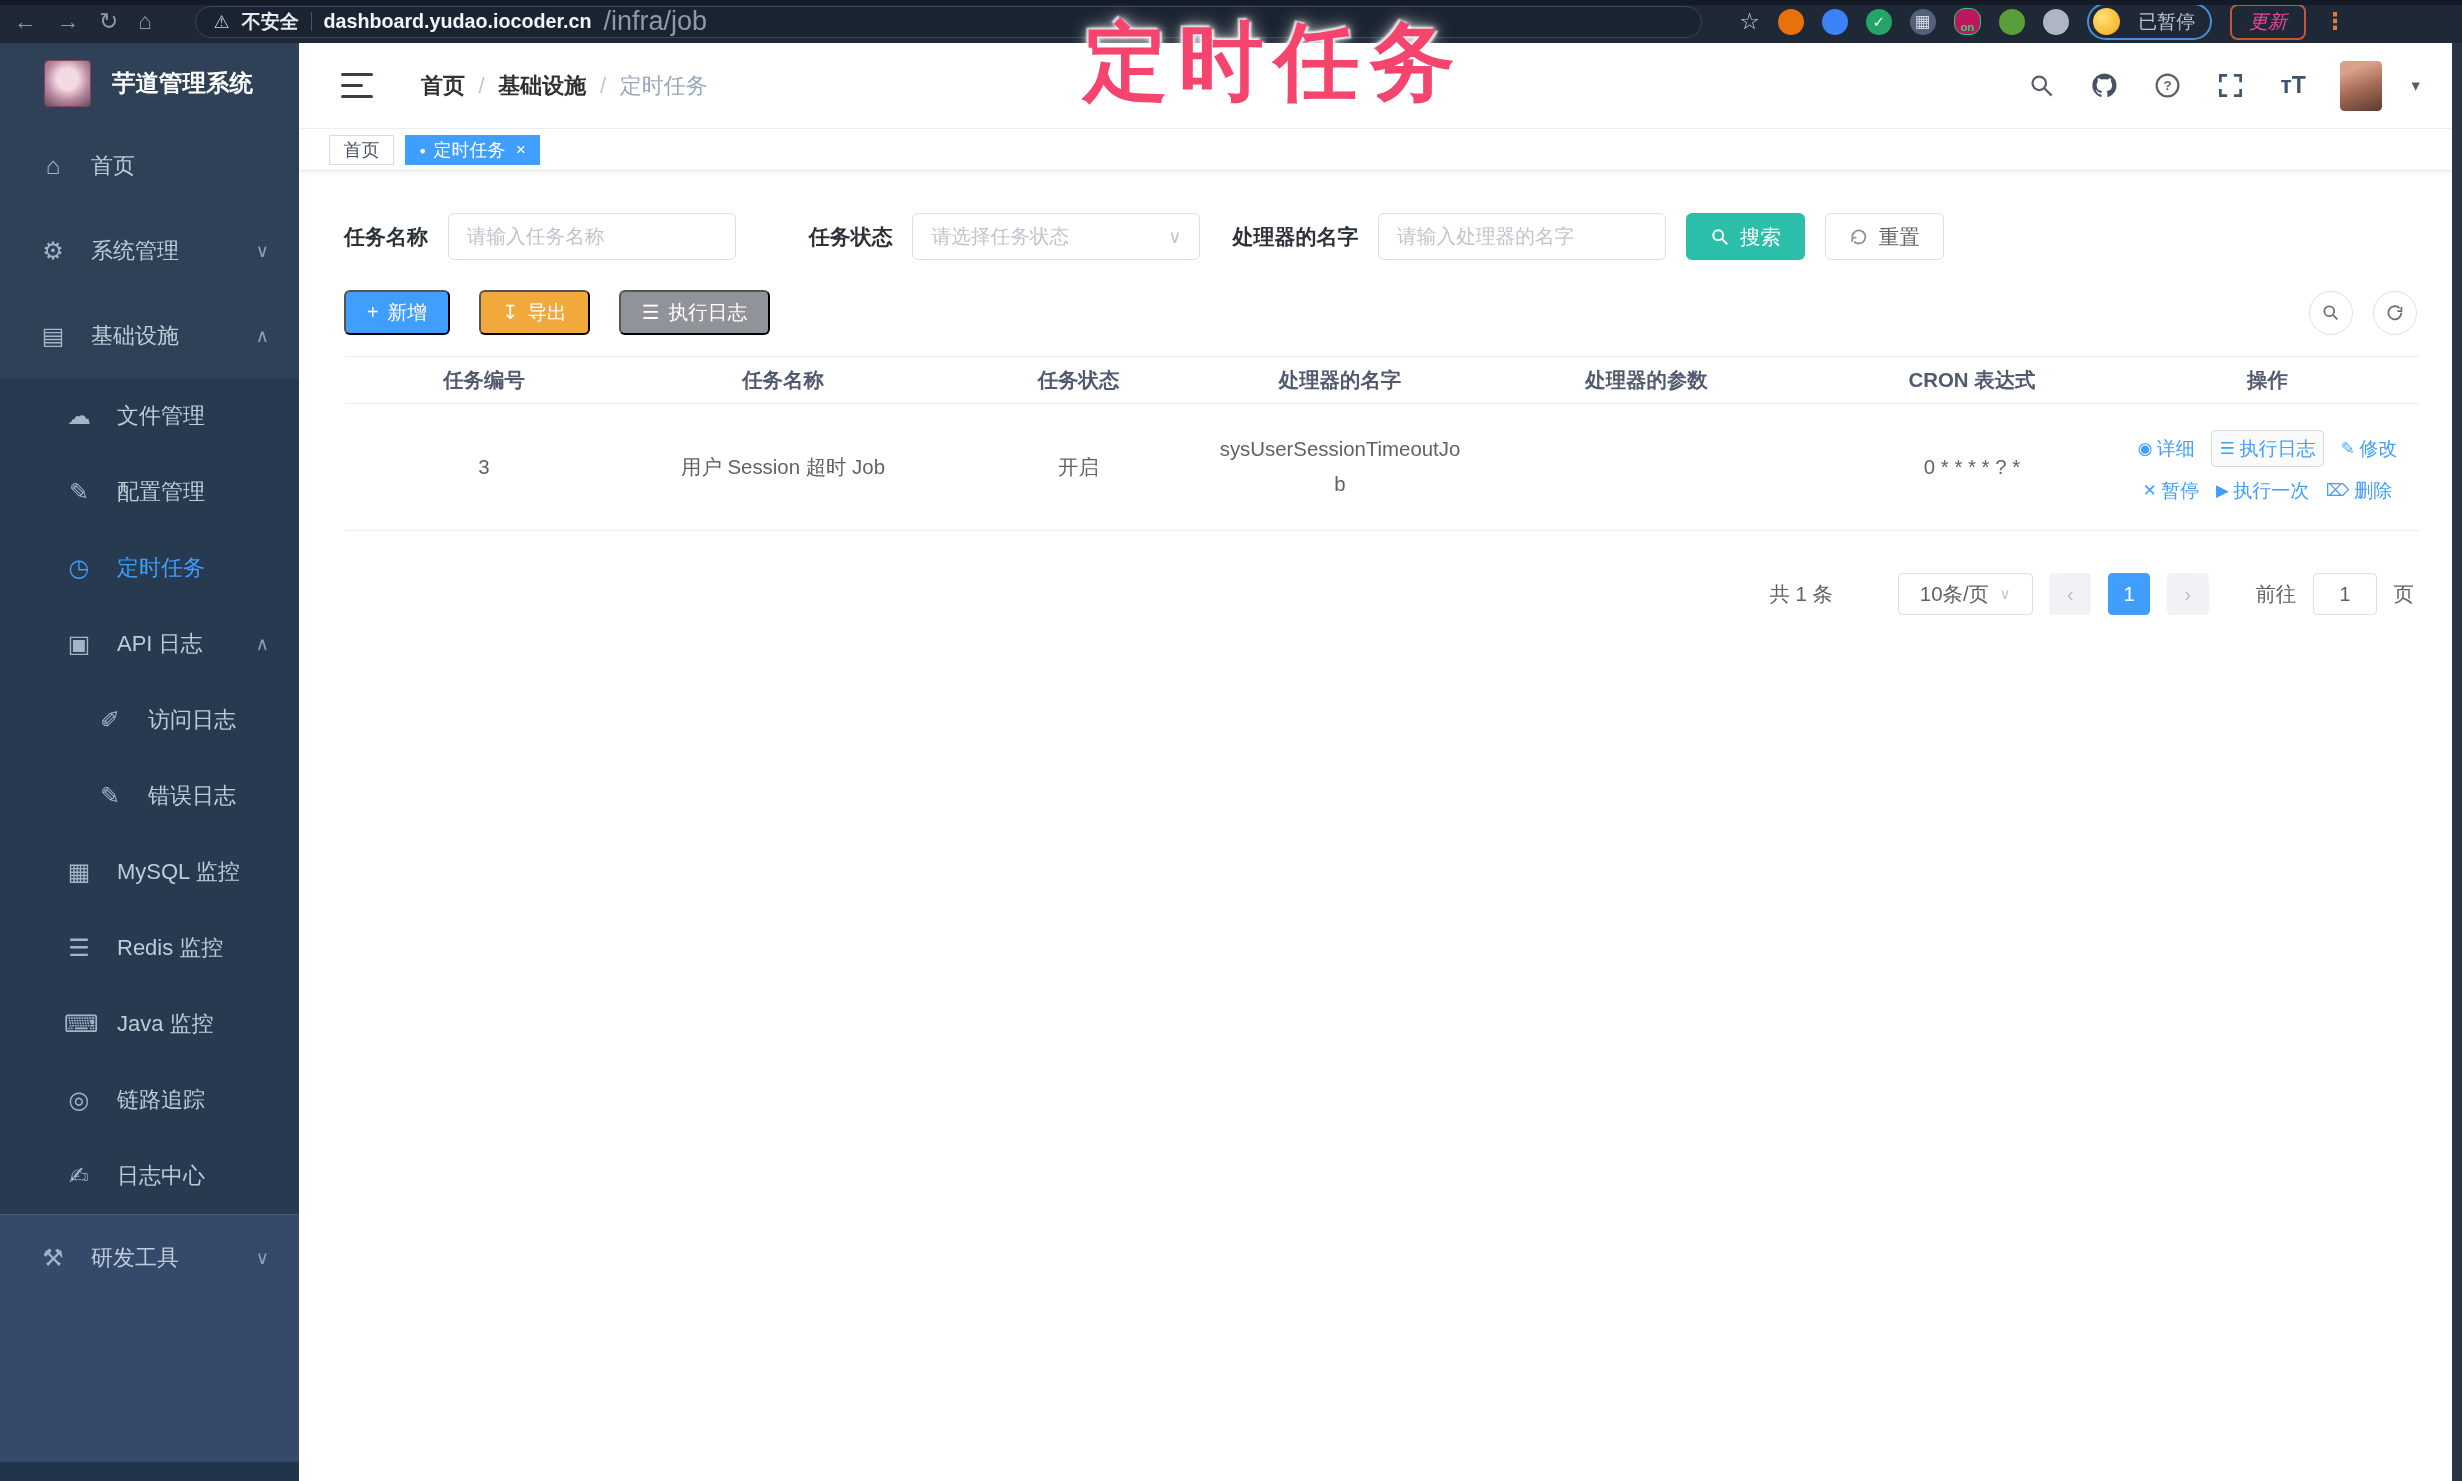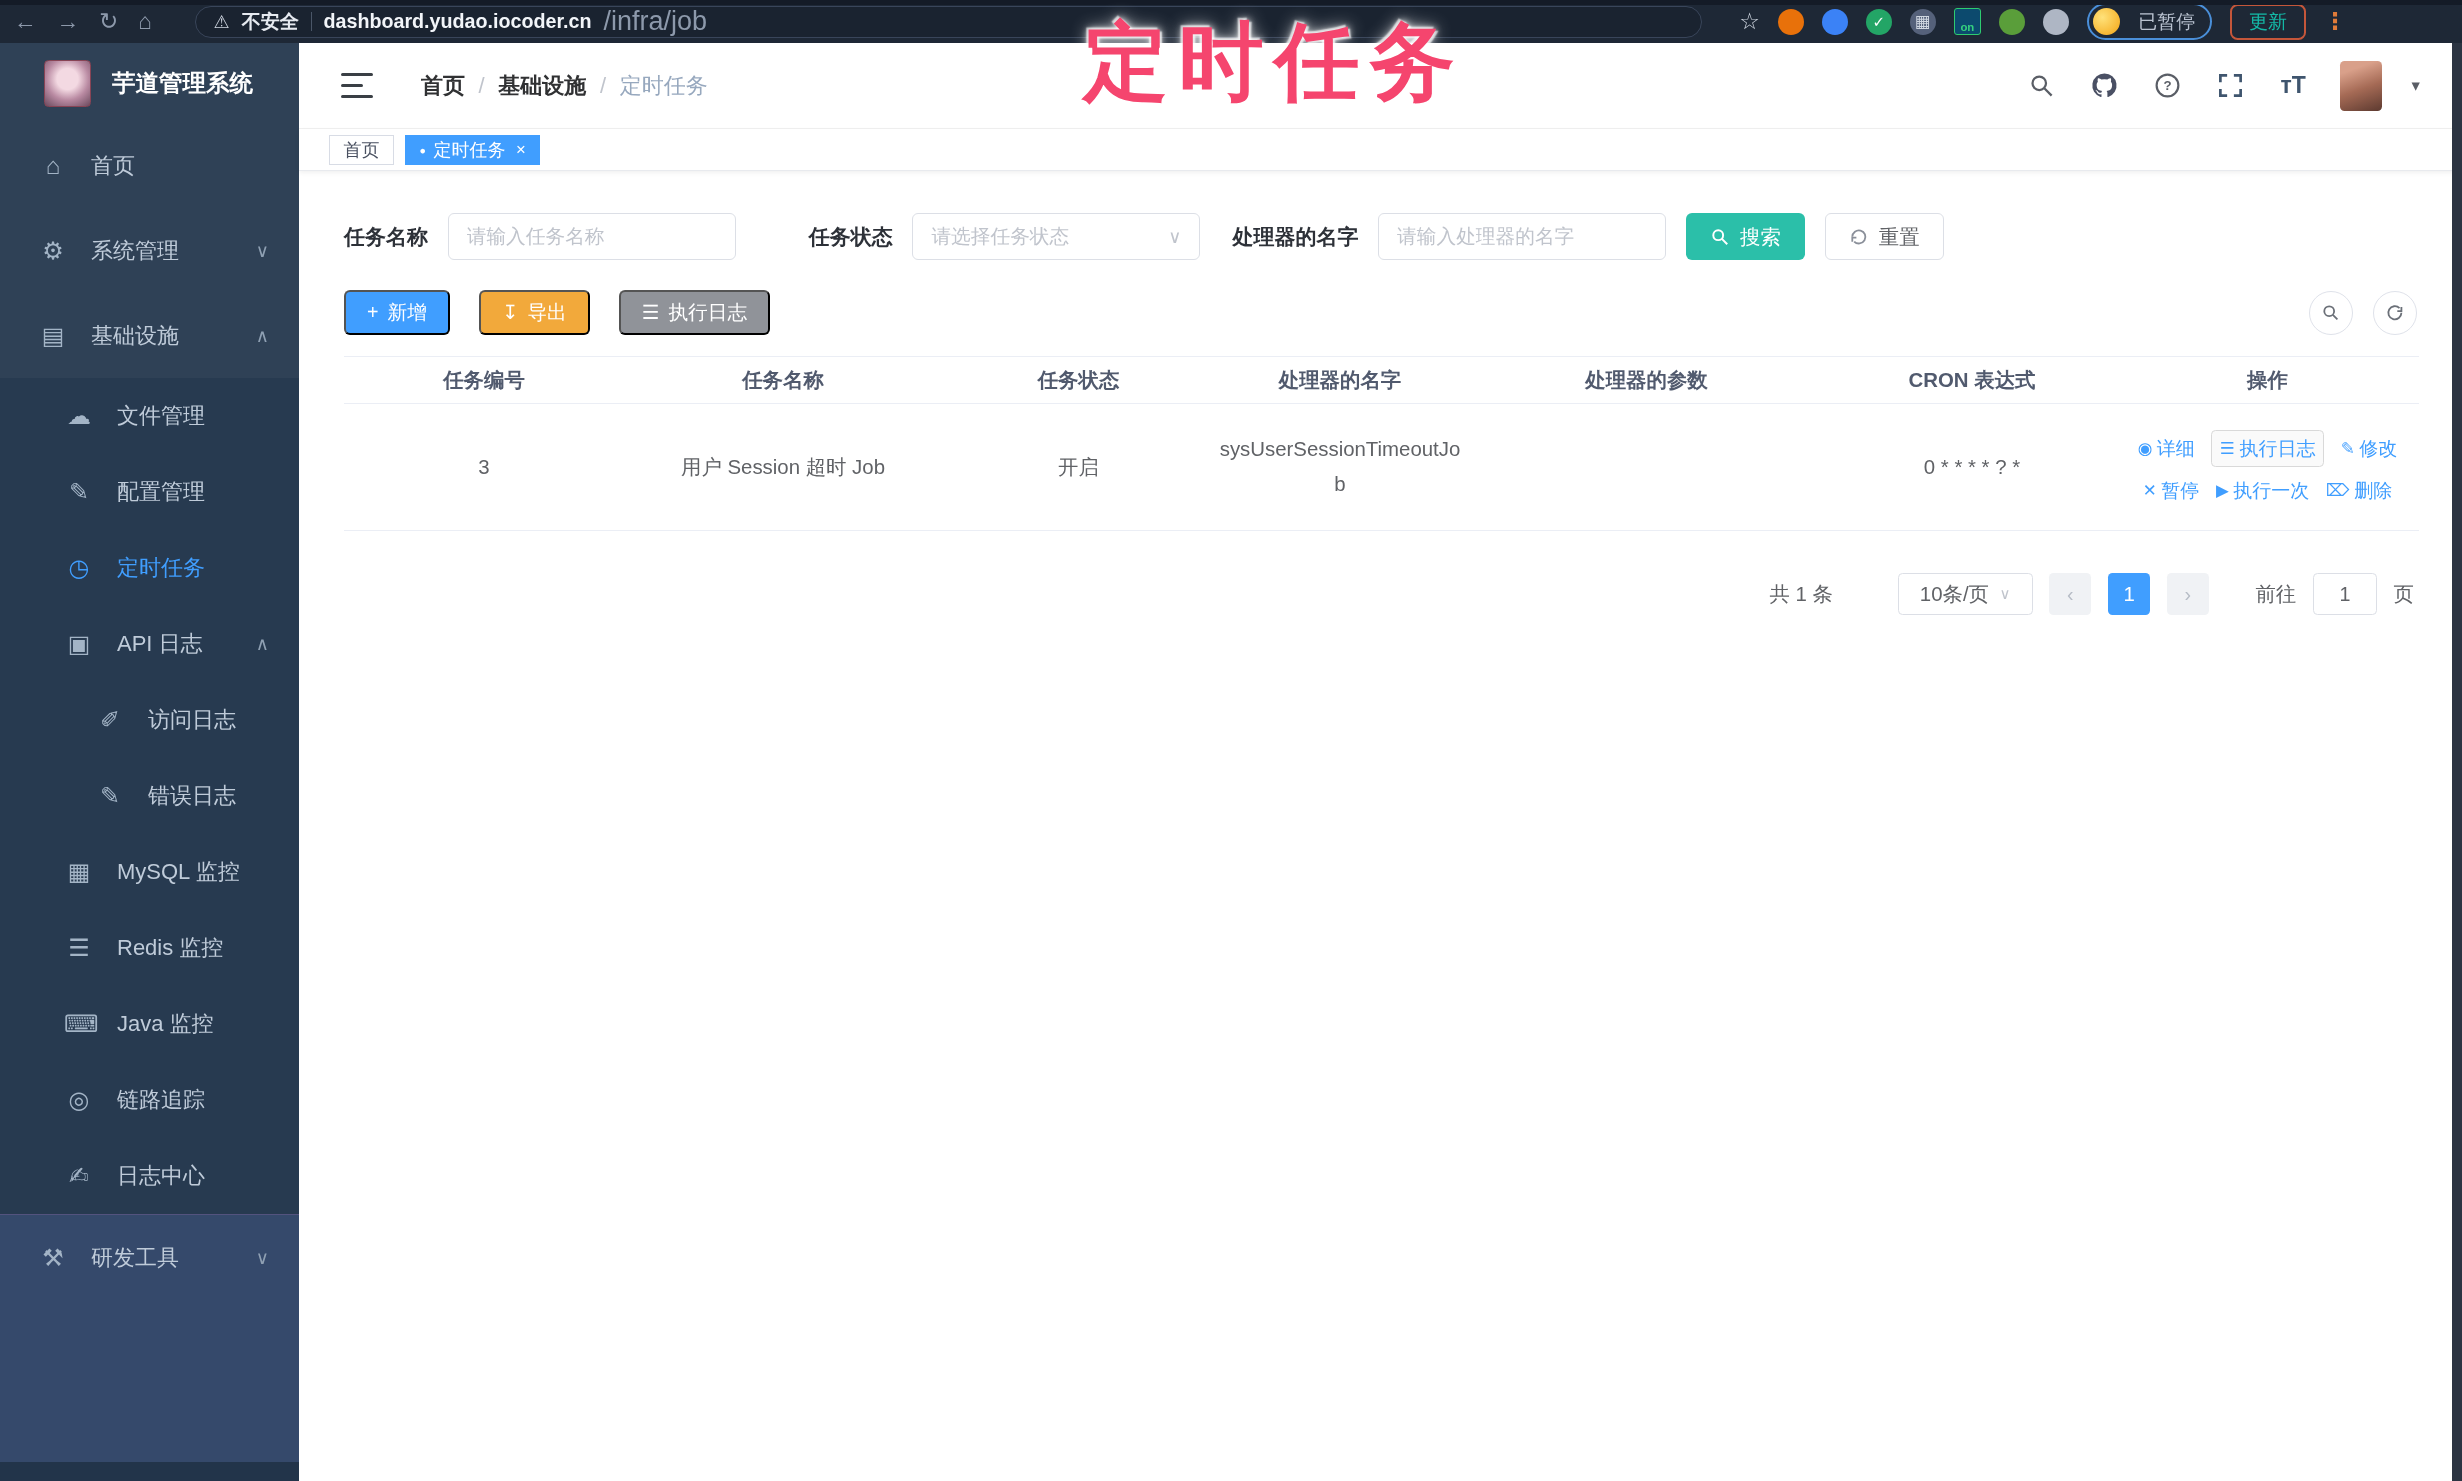--- a/index.html
+++ b/index.html
@@ -19,31 +19,31 @@
   .omnibox .divider { width:0.8px; height:19.7px; background:#4a5668; }
   .omnibox .domain { color:#f2f5f9; font-size:19.7px; font-weight:bold; }
   .omnibox .path { color:#8d99ab; font-size:27px; }
   .ext-row { display:flex; align-items:center; gap:18px; margin-left:18px; }
   .ext-dot { width:26px; height:26px; border-radius:50%; display:flex; align-items:center; justify-content:center;
     font-size:15px; color:#fff; }
   .ext-orange { background:#e8710a; }
   .ext-blue   { background:#3b82f6; }
   .ext-green  { background:#23a566; }
   .ext-grid   { background:#55617a; color:#cfd6e0; font-size:16.7px; }
-  .ext-on     { width:27px; height:27px; border-radius:3px; background:#0c4a6e; color:#35d07f;
+  .ext-on     { width:27px; height:27px; border-radius:11px; background:#be185d; color:#35d07f;
     font-size:11.4px; font-weight:bold; display:flex; align-items:flex-end; justify-content:center; padding-bottom:1.5px;
     border:1.5px solid #2ecc71; }
   .ext-plant  { background:#5a9e3a; }
   .ext-puzzle { background:#aeb6c4; }
   .star { color:#cfd6e0; font-size:23px; }
   .paused-pill { display:flex; align-items:center; gap:18px; border:2.3px solid #4a8fd9; border-radius:19.7px;
     padding:3px 15px 3px 4.5px; color:#b9c2d0; font-size:19px; }
   .emoji-face { width:27px; height:27px; border-radius:50%;
     background:radial-gradient(circle at 35% 35%, #ffe27a, #f7b733 70%, #e09b1a); position:relative; }
-  .update-pill { border:2.3px solid #c4563a; border-radius:7.6px; padding:3px 16.7px; color:#14b8a6; font-size:19px; }
+  .update-pill { border:2.3px solid #c4563a; border-radius:7.6px; padding:3px 16.7px; color:#ec4899; font-size:19px;font-style:italic; }
   .kebab { color:#e07b39; font-size:23px; font-weight:bold; }
 
   
   .sidebar { position:absolute; top:43px; left:0; width:299px; height:1439px; background:#2f4156; color:#bfcbd9; }
   .logo-row { height:80px; display:flex; align-items:center; padding-left:44px; gap:21px; }
   .logo-img { width:47px; height:47px; border-radius:4.5px;
     background:radial-gradient(circle at 50% 40%, #f3d9e2 30%, #b98aa2 60%, #6b4a5e); border:0.8px solid #845; }
   .logo-title { color:#ffffff; font-size:23.5px; font-weight:bold; }
   .menu-item { height:85px; display:flex; align-items:center; gap:23px; padding-left:38px; font-size:22px; cursor:pointer; }
   .menu-item .mi-icon { width:30px; text-align:center; font-size:24px; color:#a3b4c6; }

